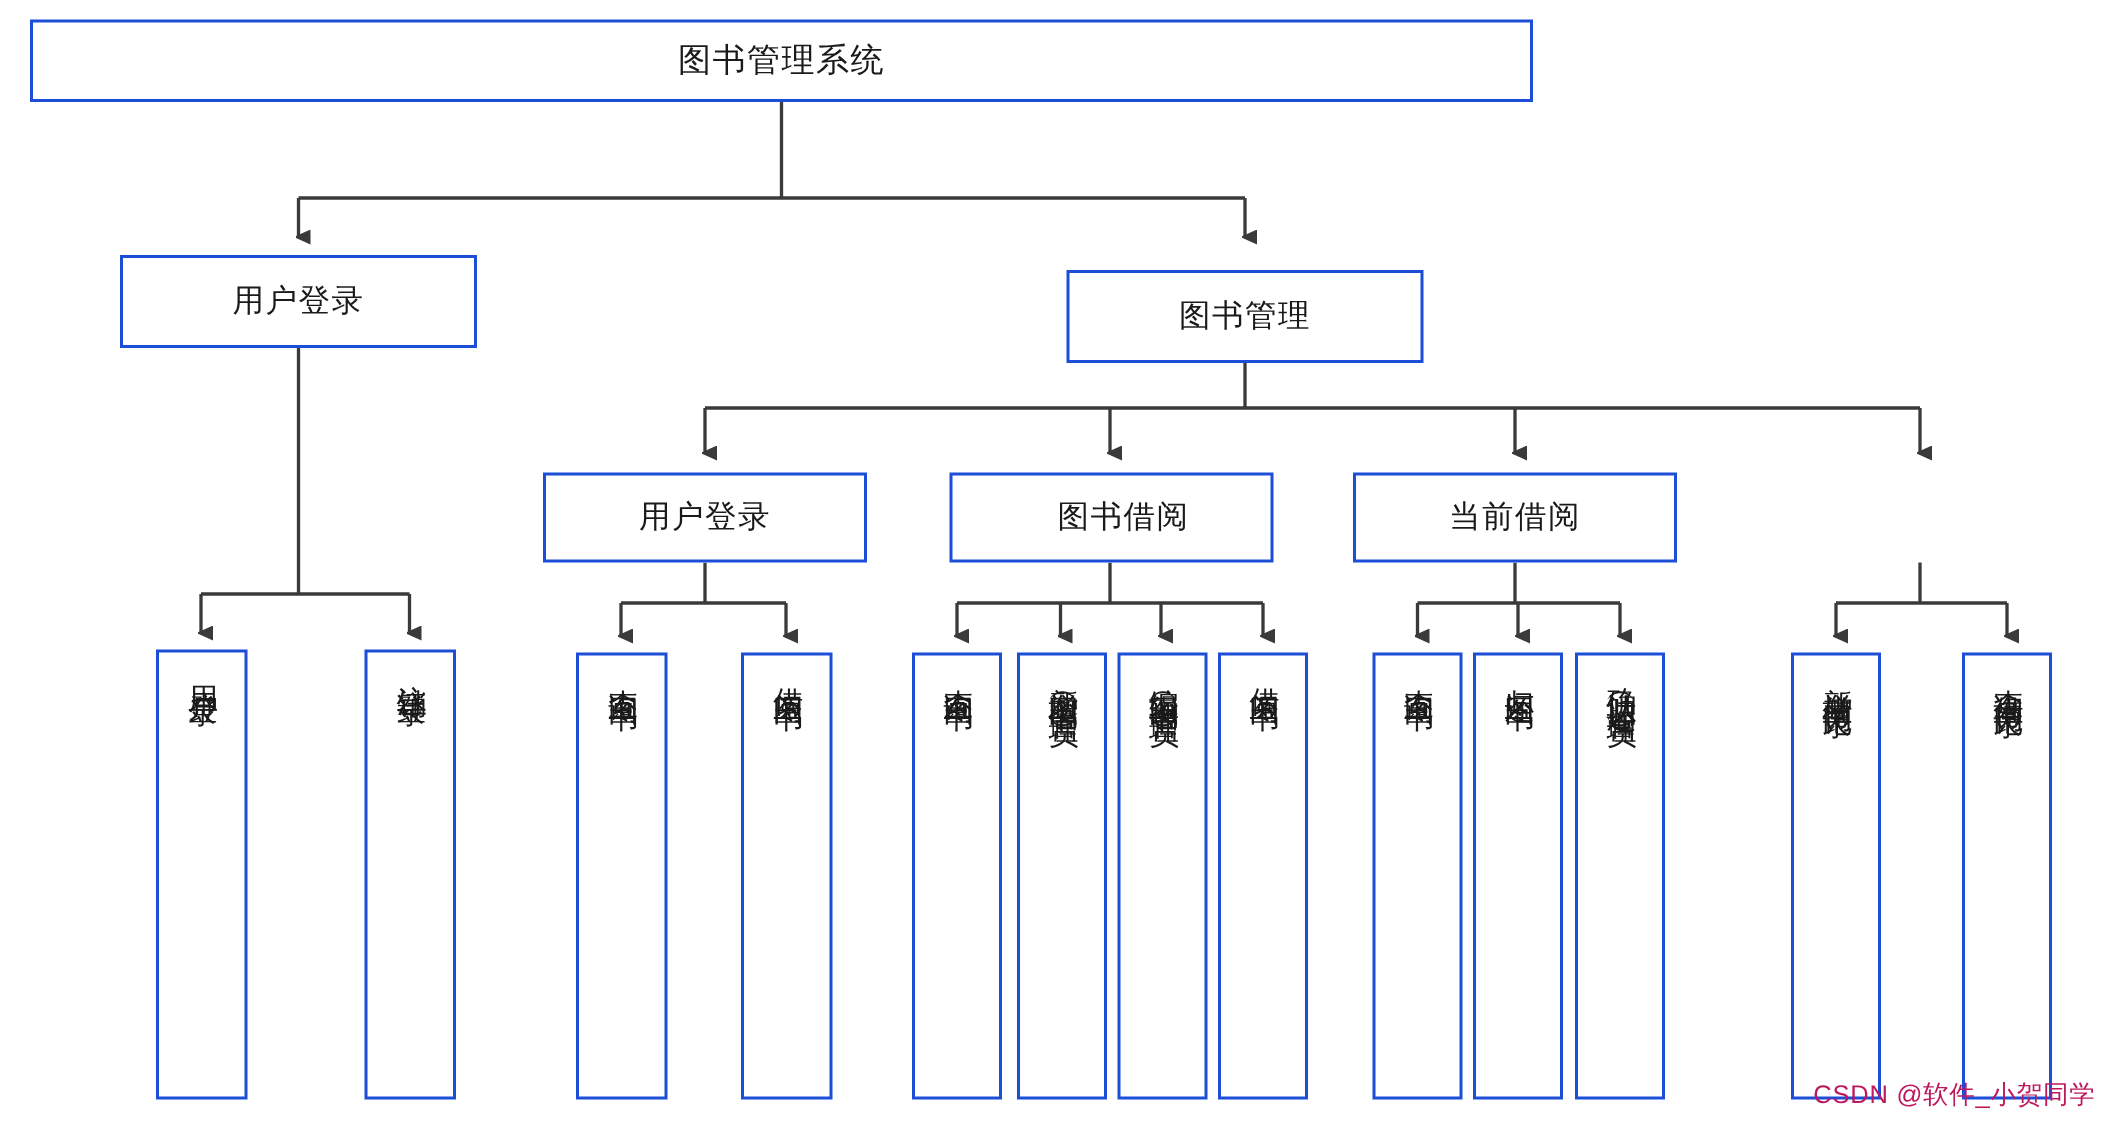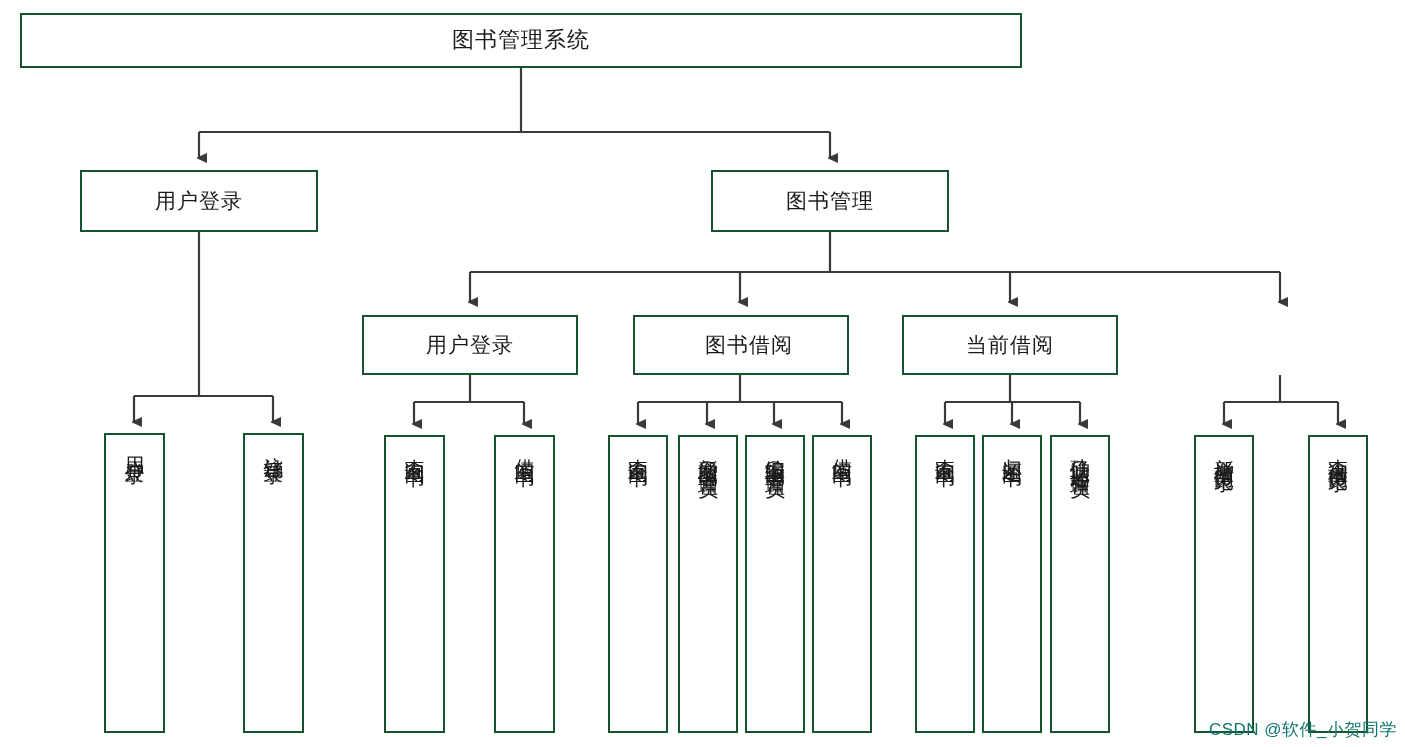--- a/index.html
+++ b/index.html
@@ -22,21 +22,21 @@
     left: 0;
     top: 0;
     width: 1405px;
     height: 747px;
     pointer-events: none;
   }
   .node {
     position: absolute;
     box-sizing: border-box;
     background: #ffffff;
-    border: 2px solid #14532d;
+    border: 2px solid #1d4ed8;
     display: flex;
     align-items: center;
     justify-content: center;
     color: #1a1a1a;
   }
   .node.horiz {
     font-size: 21px;
     letter-spacing: 1px;
     line-height: 1.2;
   }
@@ -53,21 +53,21 @@
     text-orientation: upright;
     letter-spacing: 3px;
     line-height: 1.05;
     white-space: nowrap;
   }
   .watermark {
     position: absolute;
     right: 8px;
     bottom: 6px;
     font-size: 17px;
-    color: #0f766e;
+    color: #be185d;
     letter-spacing: 0.5px;
     white-space: nowrap;
   }
 </style>
 </head>
 <body>
 
 <div id="canvas">
 
   <svg class="lines" xmlns="http://www.w3.org/2000/svg">
@@ -120,21 +120,21 @@
     </g>
   </svg>
 
   <div class="node horiz root" style="left:20px; top:13px; width:1002px; height:55px;">
     <span>图书管理系统</span>
   </div>
 
   <div class="node horiz" style="left:80px; top:170px; width:238px; height:62px;">
     <span>用户登录</span>
   </div>
-  <div class="node horiz" style="left:711px; top:170px; width:238px; height:62px;">
+  <div class="node horiz" style="left:711px; top:180px; width:238px; height:62px;">
     <span>图书管理</span>
   </div>
 
   <div class="node horiz" style="left:362px; top:315px; width:216px; height:60px;">
     <span>用户登录</span>
   </div>
   <div class="node horiz" style="left:633px; top:315px; width:216px; height:60px;padding-left:16px;">
     <span>图书借阅</span>
   </div>
   <div class="node horiz" style="left:902px; top:315px; width:216px; height:60px;">

